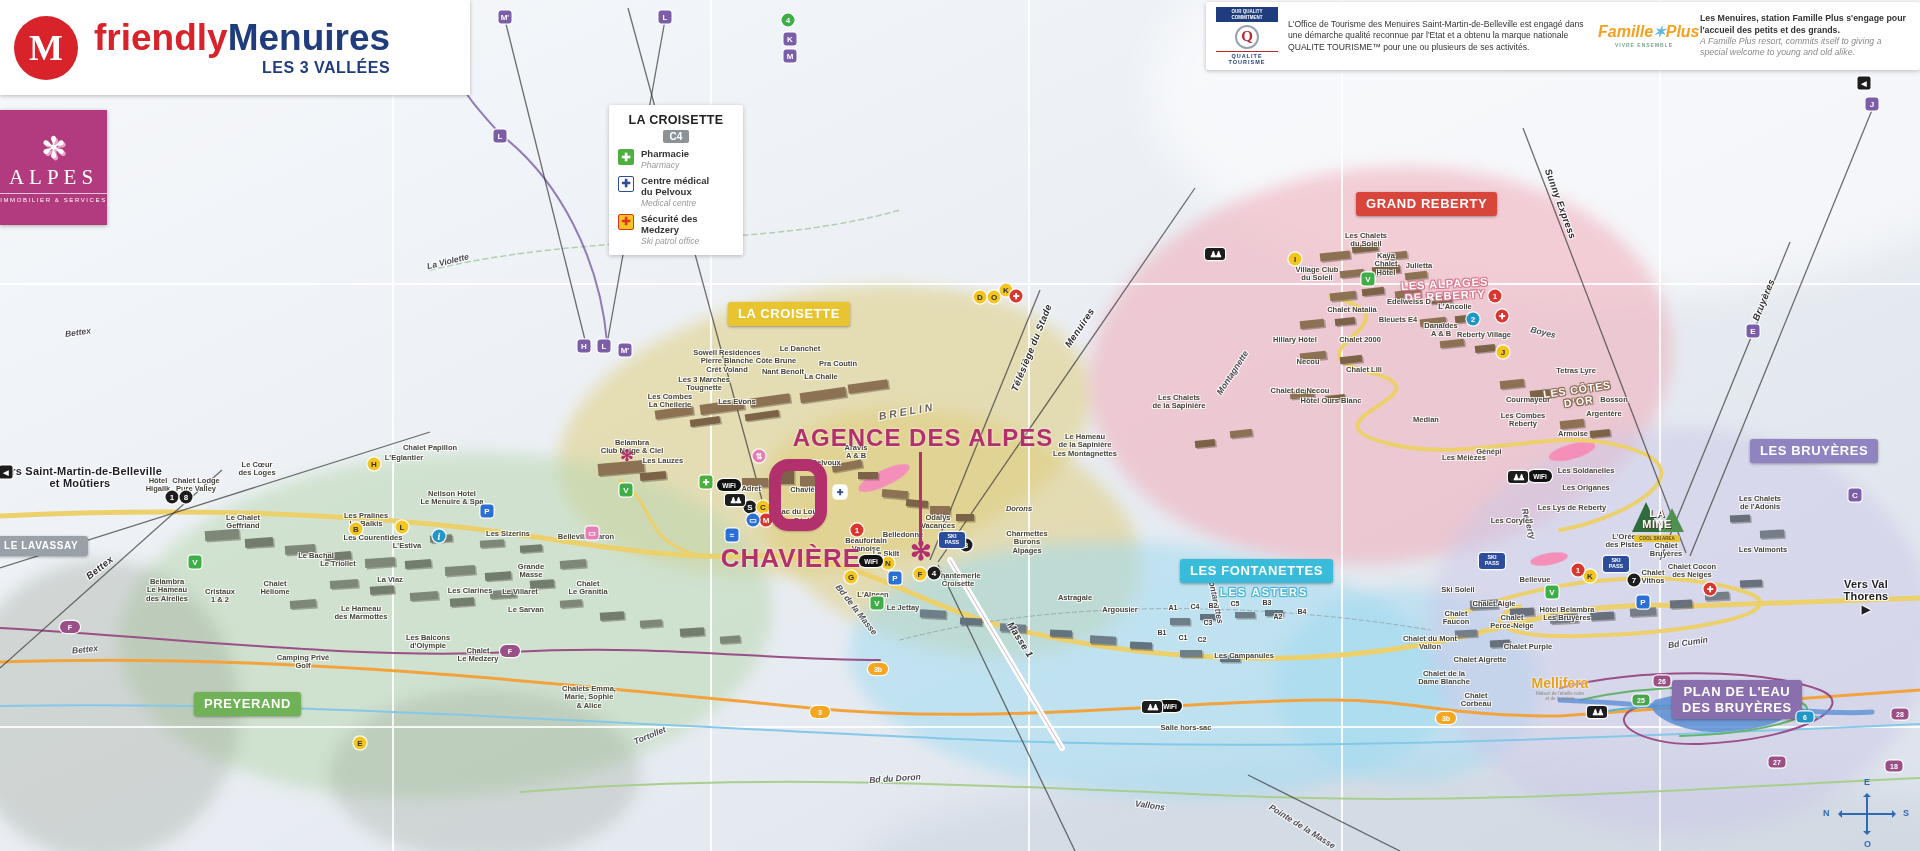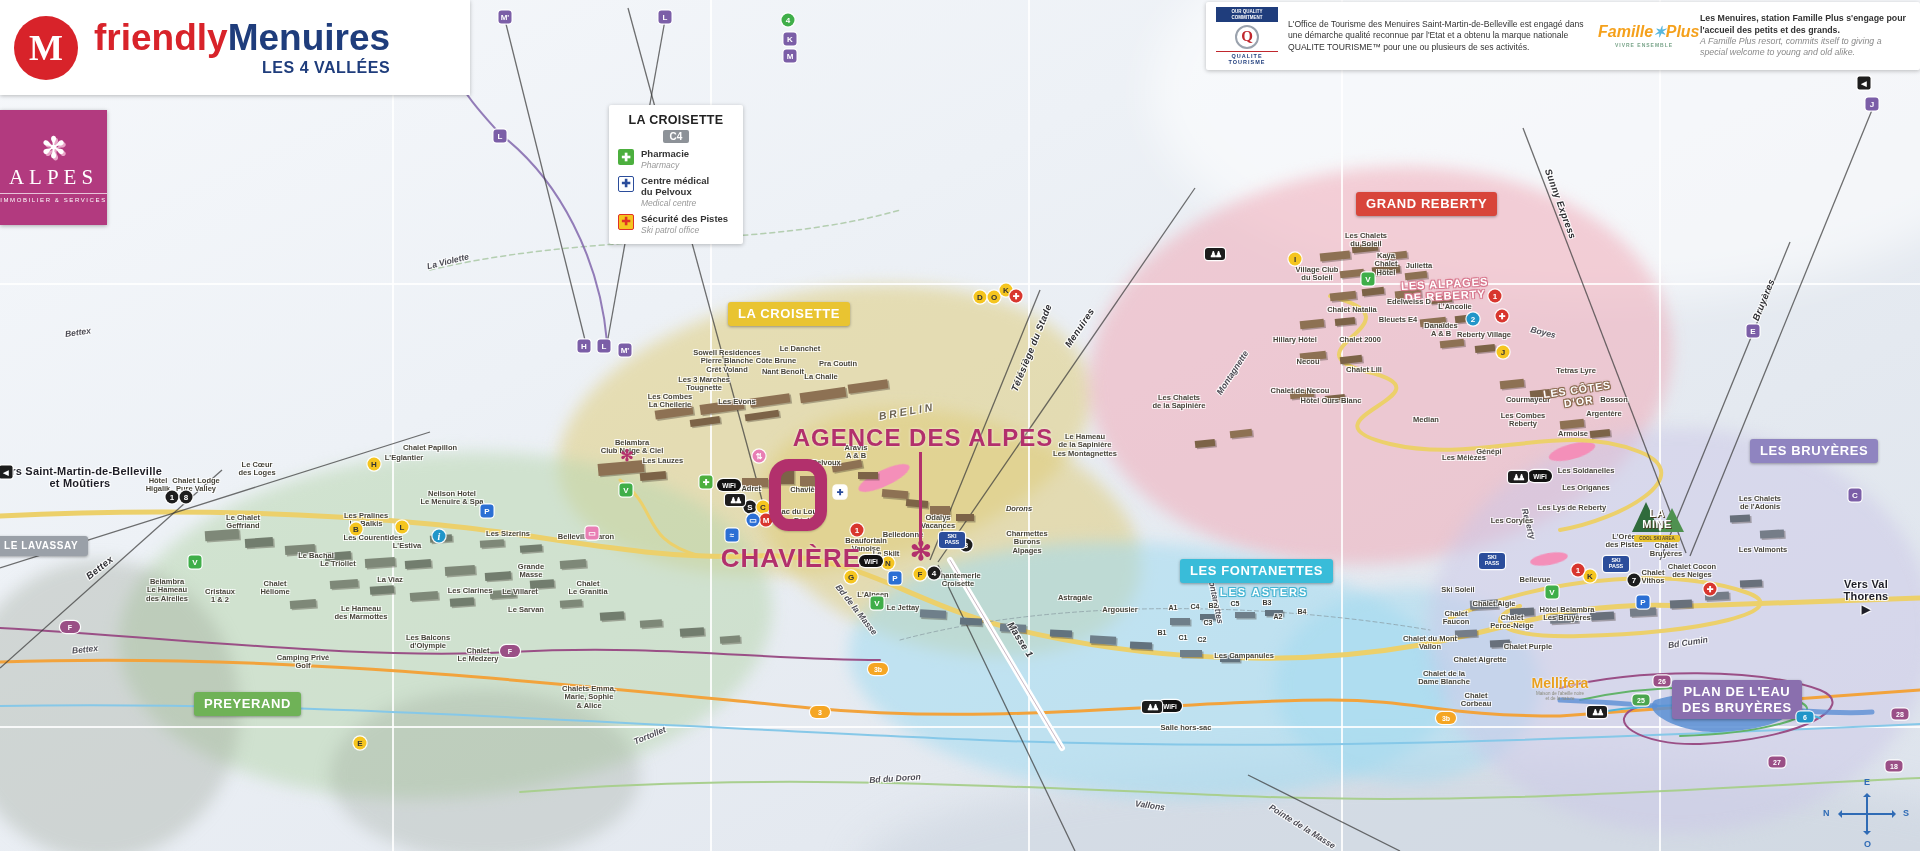--- a/index.html
+++ b/index.html
@@ -573,21 +573,21 @@
     <div class="lE">E</div>
     <div class="lO">O</div>
     <div class="lN">N</div>
     <div class="lS">S</div>
   </div>
 
   <div id="brand" class="card">
     <div class="mcirc">M</div>
     <div>
       <div class="t1"><span class="f">friendly</span><span class="m">Menuires</span></div>
-      <div class="t2">LES 4 VALLÉES</div>
+      <div class="t2">LES 3 VALLÉES</div>
     </div>
   </div>
 
   <div id="alpes">
     <div class="flk">✻</div>
     <div class="nm">ALPES</div>
     <div class="sb">IMMOBILIER &amp; SERVICES</div>
   </div>
 
   <div id="legend" class="card">
@@ -604,21 +604,21 @@
       <div class="ic" style="background:#fff;color:#2b4d9b;border:1.5px solid #2b4d9b;">✚</div>
       <div>
           <div class="fr" style="white-space:pre-line;">Centre médical
 du Pelvoux</div>
           <div class="en">Medical centre</div>
         </div>
     </div>
     <div class="it">
       <div class="ic" style="background:#f5c51f;color:#e03127;border:1.5px solid #e03127;">✚</div>
       <div>
-          <div class="fr" style="white-space:pre-line;">Sécurité des Pistes</div>
+          <div class="fr" style="white-space:pre-line;">Sécurité des Medzery</div>
           <div class="en">Ski patrol office</div>
         </div>
     </div>
   </div>
 
   <div id="tour" class="card">
     <div class="qt">
       <div class="qtb">OUR QUALITY COMMITMENT</div>
       <div class="qtc">Q</div>
       <div class="qtn">QUALITE TOURISME</div>

